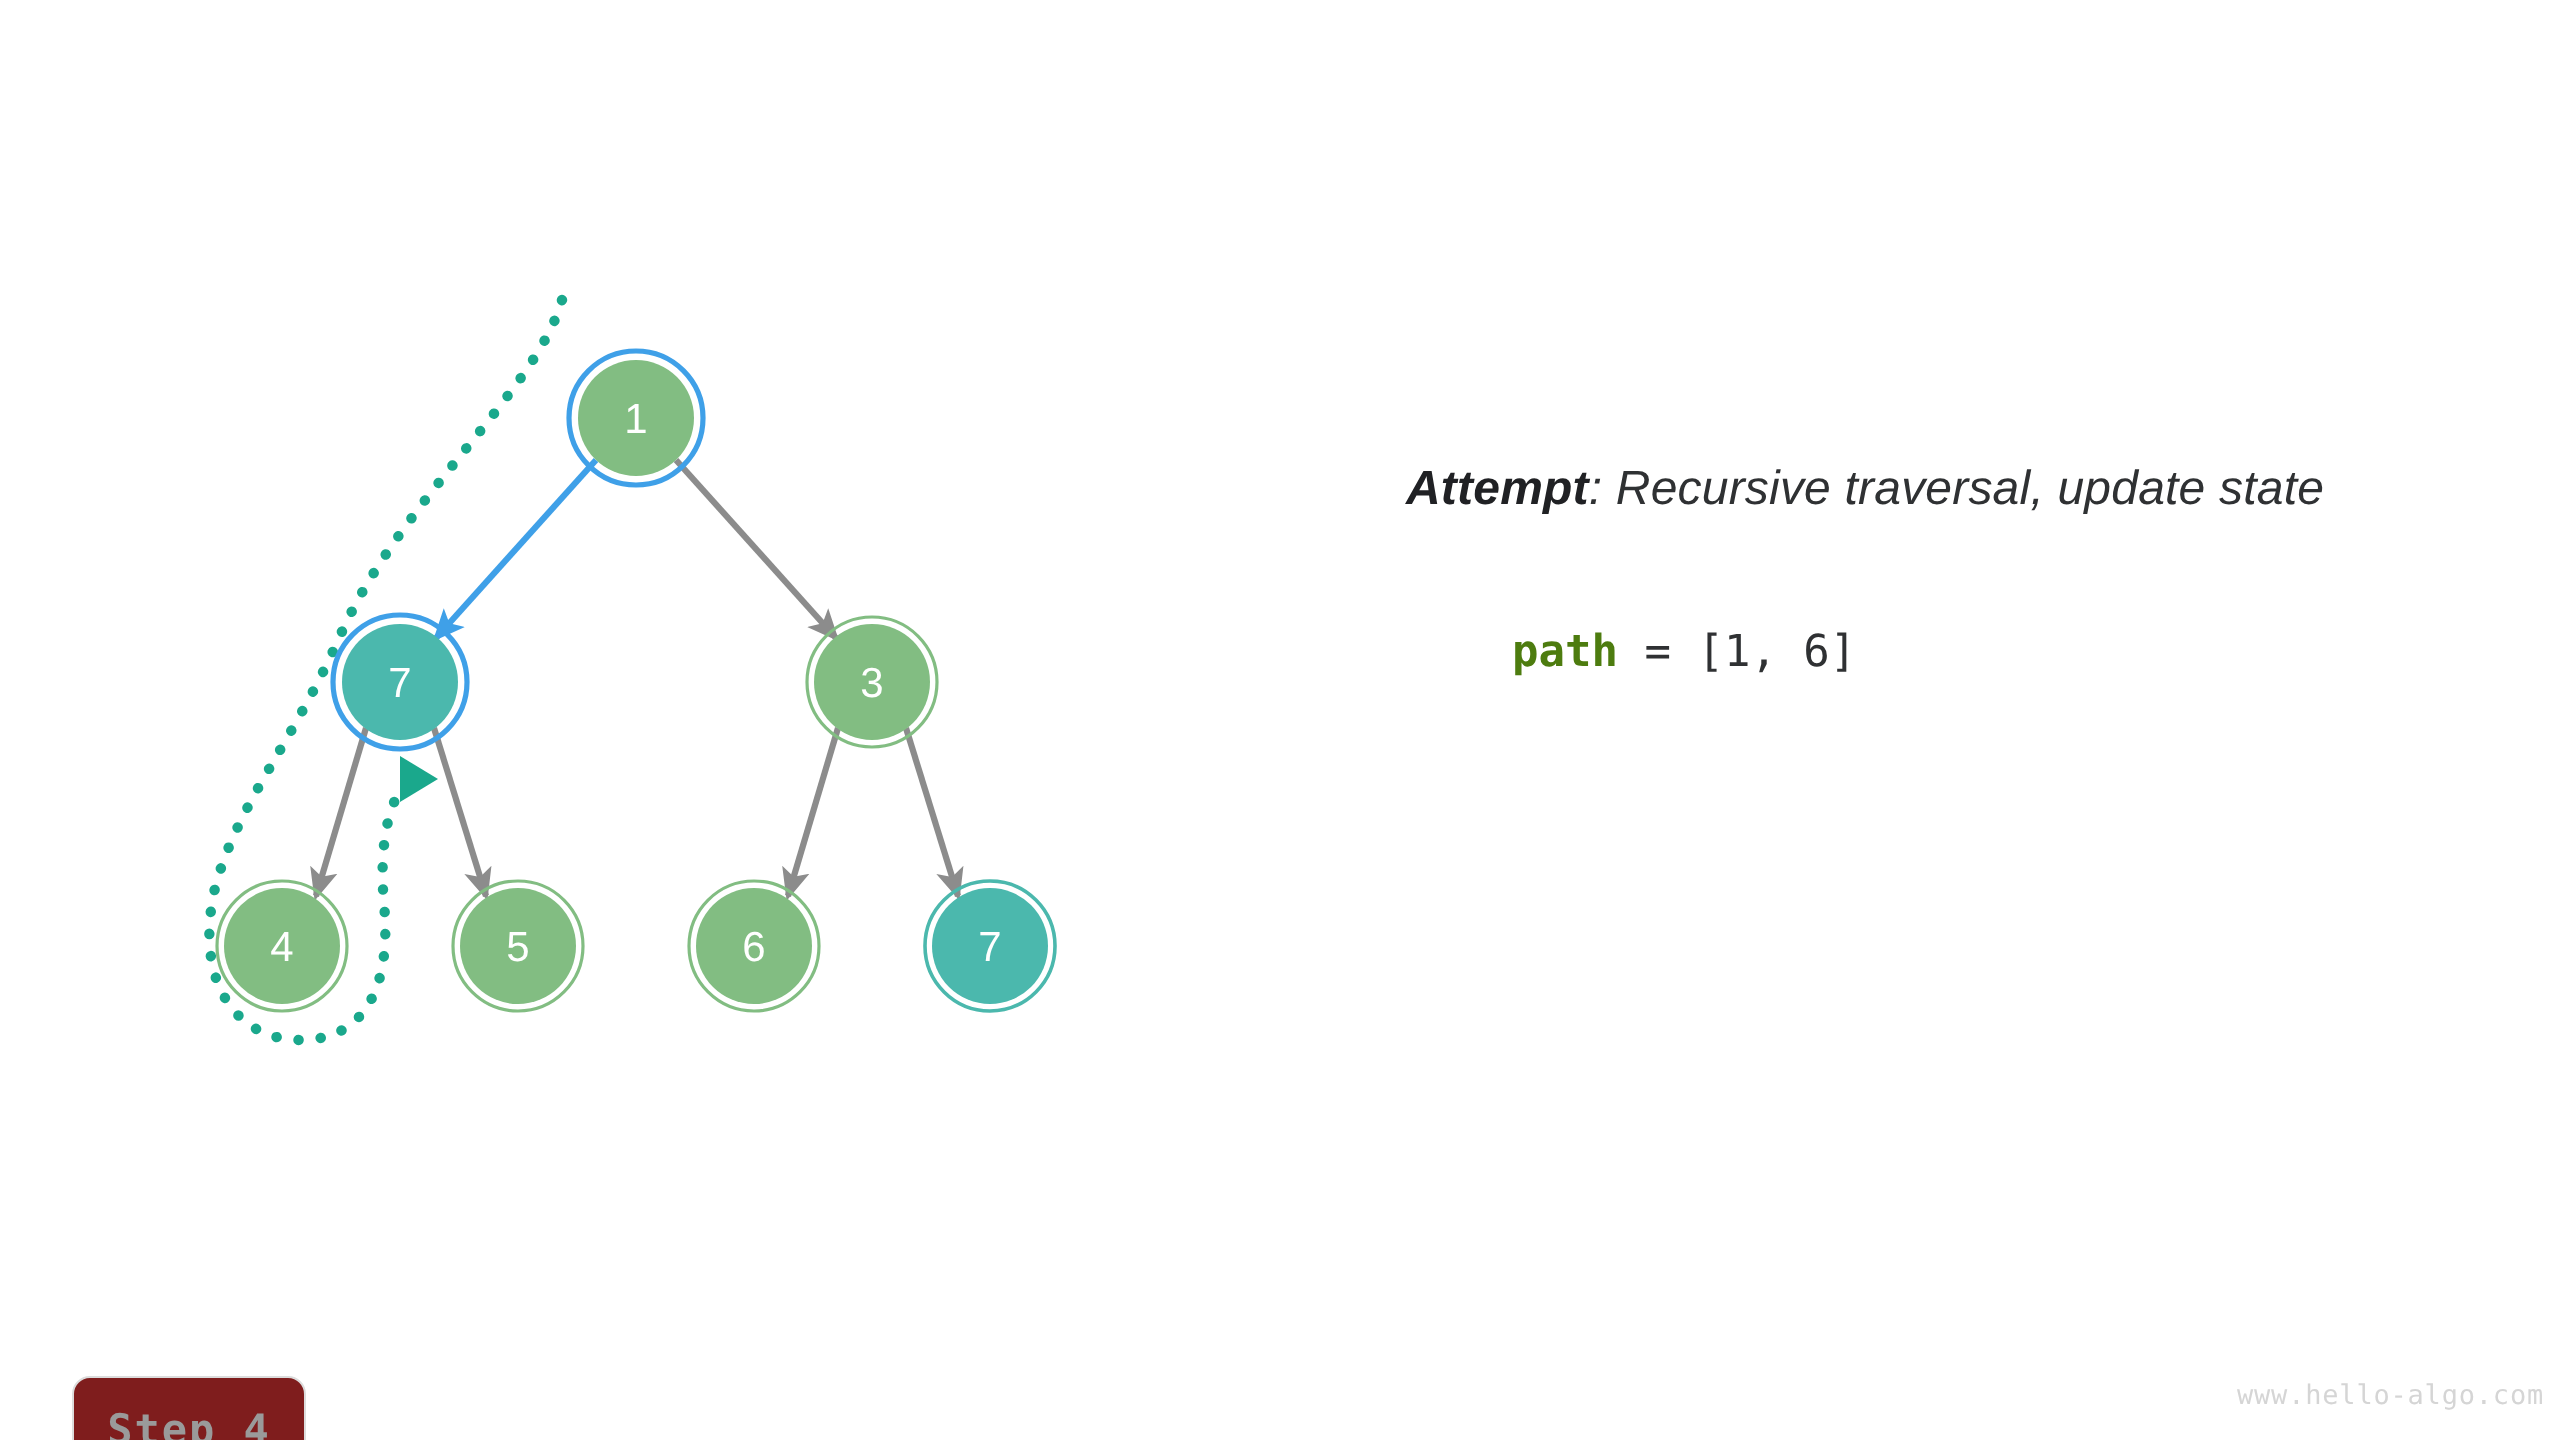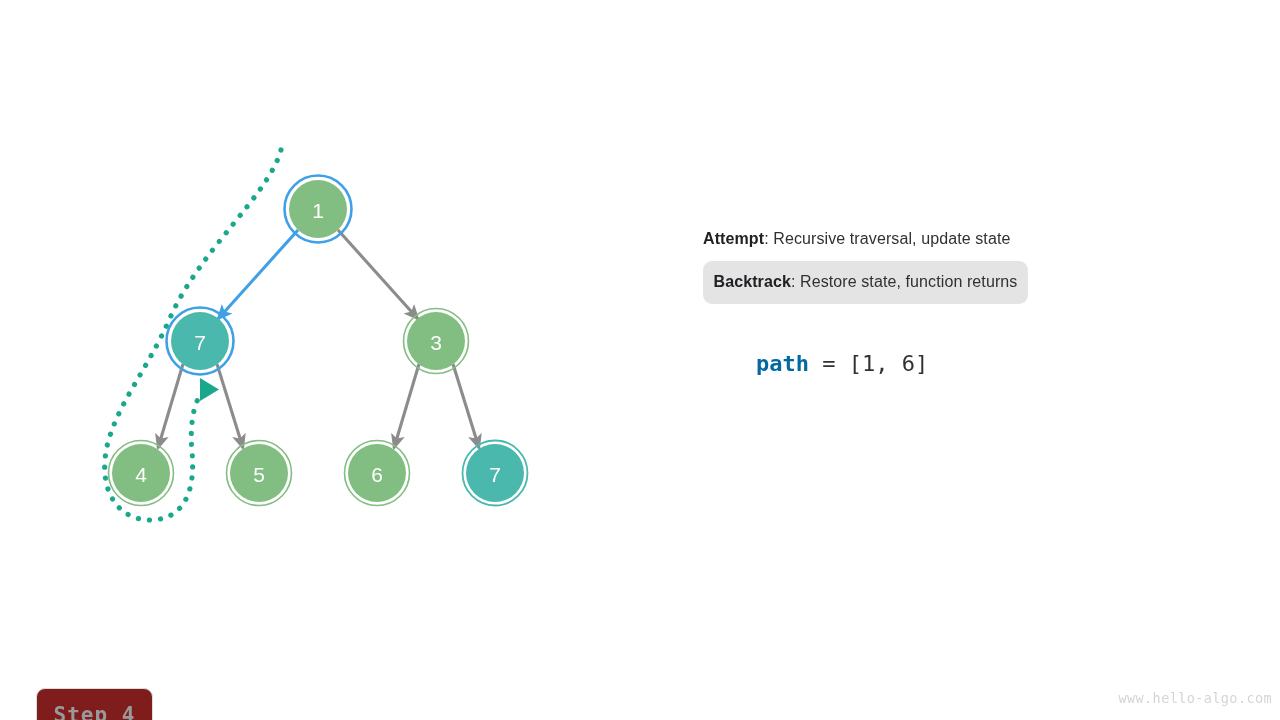--- a/index.html
+++ b/index.html
@@ -39,25 +39,26 @@
   }
 
   
   #info-panel {
     position: absolute;
     left: 703px;
     top: 225px;
     width: 520px;
   }
   .desc-line {
-    font-size: 16px;
+    font-size: 24px;
     color: #2f3133;
     line-height: 1.5;
     letter-spacing: 0.1px;
     white-space: nowrap;
+    font-style: italic;
   }
   .desc-line .lead { font-weight: bold; color: #202124; }
 
   #attempt-line {
     padding: 2px 0 4px 0;
   }
   #backtrack-row {
     display: inline-block;
     background: #e4e4e4;
     border-radius: 9px;
@@ -68,21 +69,21 @@
 
   .code-line {
     font-family: "DejaVu Sans Mono", "Liberation Mono", monospace;
     font-size: 22px;
     color: #2f3133;
     white-space: pre;
     letter-spacing: 0px;
   }
   #path-line { margin-top: 22px; }
   #res-line  { margin-top: 84px; }
-  .var-path { color: #0369a1; font-weight: bold; }
+  .var-path { color: #4d7c0f; font-weight: bold; }
   .var-res  { color: #3a9a8c; font-weight: bold; }
 
   
   #step-badge {
     position: absolute;
     left: 36px;
     top: 640px;
     width: 117px;
     height: 53px;
     box-sizing: border-box;
@@ -191,23 +192,20 @@
     </g>
   </svg>
 </div>
 
 <div id="info-panel">
 
   <div id="attempt-line" class="desc-line">
     <span class="lead">Attempt</span><span>: Recursive traversal, update state</span>
   </div>
 
-  <div id="backtrack-row">
-    <span class="desc-line"><span class="lead">Backtrack</span><span>: Restore state, function returns</span></span>
-  </div>
 
   <div id="path-line" class="code-line">
     <span class="var-path">path</span><span> = [1, 6]</span>
   </div>
 
 
 </div>
 
 <div id="step-badge">
   <span id="step-badge-label">Step 4</span>

